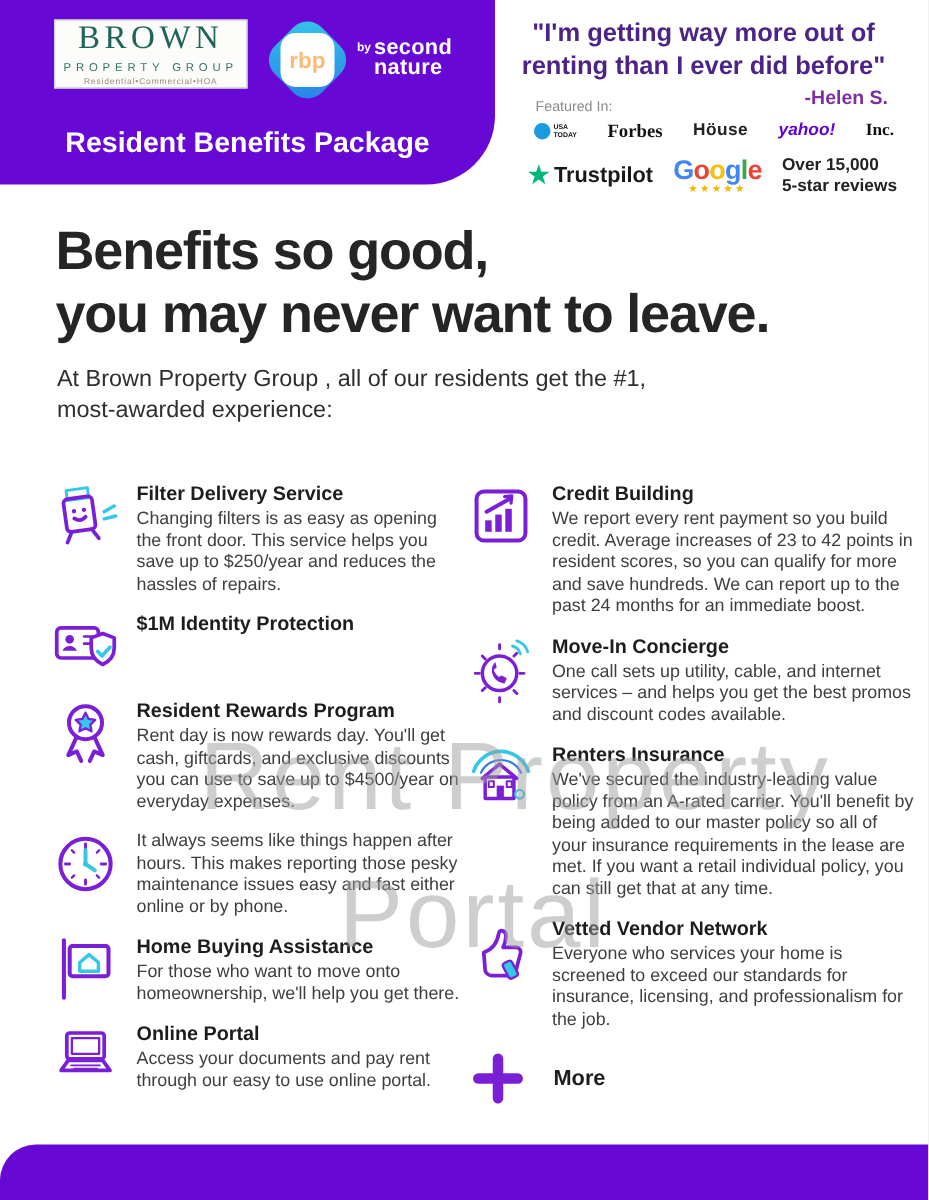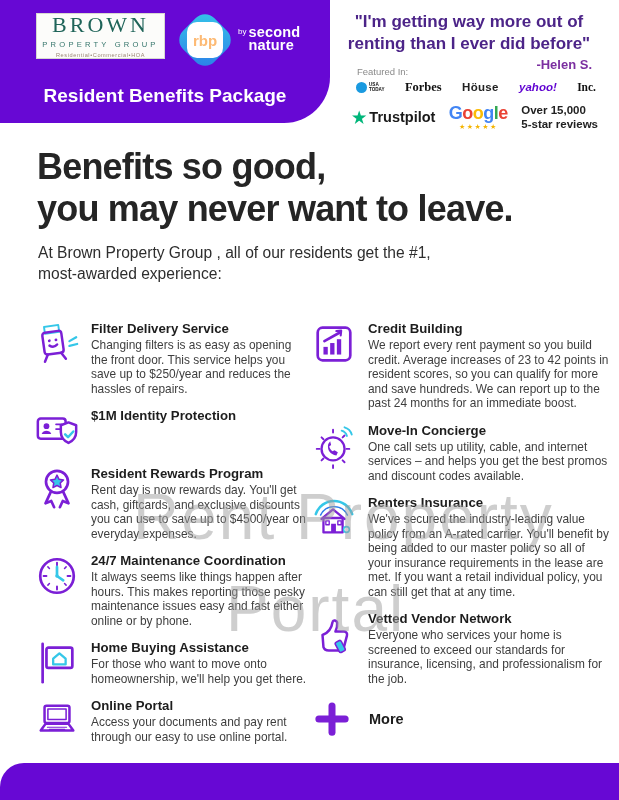--- a/index.html
+++ b/index.html
@@ -18,21 +18,21 @@
     color:#1f6459; letter-spacing:3px; }
   .brown-sub{ font-size:7.6px; letter-spacing:3.2px; color:#35756b; margin-top:2px; }
   .brown-tag{ font-size:5.6px; letter-spacing:0.6px; color:#9b8573; margin-top:2px; }
   .rbp-badge{ position:absolute; left:179px; top:14px; width:52px; height:52px; }
   .rbp-diamond{ position:absolute; inset:4px; transform:rotate(45deg);
     background:linear-gradient(135deg,#35c7e8 0%, #2b7de9 100%); border-radius:13px; }
   .rbp-white{ position:absolute; inset:8px; background:#ffffff; border-radius:10px; }
   .rbp-text{ position:absolute; inset:0; display:flex; align-items:center;
     justify-content:center; color:#fdba74; font-weight:800; font-size:15px; }
   .sn-wrap{ position:absolute; left:238px; top:26px; color:#ffffff; display:flex; }
-  .sn-by{ font-size:8px; font-weight:400; margin:1px 2px 0 0; }
+  .sn-by{ font-size:8px; font-weight:700; margin:1px 2px 0 0; }
   .sn-words{ font-size:14.5px; font-weight:800; line-height:0.9; letter-spacing:0.2px; }
   .band-title{ position:absolute; left:0; top:85px; width:330px; text-align:center;
     color:#ffffff; font-weight:800; font-size:19px; }
   
   .quote{ position:absolute; left:338px; top:11px; width:262px; text-align:center;
     color:#4c2488; font-weight:800; font-size:17px; line-height:1.3; }
   .quote-attr{ text-align:right; font-size:13px; color:#7b2fa0; padding-right:8px; margin-top:2px; }
   .featured-label{ position:absolute; left:357px; top:66px; font-size:9.5px; color:#8a8a8a; }
   .logos-row{ position:absolute; left:356px; top:77px; width:240px; height:20px;
     display:flex; align-items:center; justify-content:space-between; }
@@ -202,21 +202,20 @@
       <div class="ic">
         <svg viewBox="0 0 48 48" fill="none" stroke="#7b1fd6" stroke-width="2.8" stroke-linecap="round" stroke-linejoin="round">
           <circle cx="24" cy="24" r="17.5"></circle>
           <path d="M24 10 v3 M24 35 v3 M10 24 h3 M35 24 h3" stroke-width="2"></path>
           <path d="M14.5 14.5 l1.6 1.6 M31.9 31.9 l1.6 1.6 M14.5 33.5 l1.6-1.6 M31.9 16.1 l1.6-1.6" stroke-width="1.6"></path>
           <path d="M24 24 V14.5 M24 24 l6.5 4.5" stroke="#35c7e8"></path>
           <circle cx="24" cy="24" r="1.8" fill="#35c7e8" stroke="none"></circle>
         </svg>
       </div>
       <div>
-        <div class="tt">24/7 Maintenance Coordination</div>
         <div class="bd">It always seems like things happen after hours. This makes reporting those pesky maintenance issues easy and fast either online or by phone.</div>
       </div>
     </div>
 
     <div class="item">
       <div class="ic">
         <svg viewBox="0 0 48 48" fill="none" stroke="#7b1fd6" stroke-width="2.8" stroke-linecap="round" stroke-linejoin="round">
           <path d="M9 4 V44"></path>
           <rect x="13" y="8" width="27" height="21" rx="2"></rect>
           <path d="M20 19.5 l6.5-5.5 6.5 5.5 v6 h-13 z" stroke="#35c7e8" stroke-width="2.4"></path>

